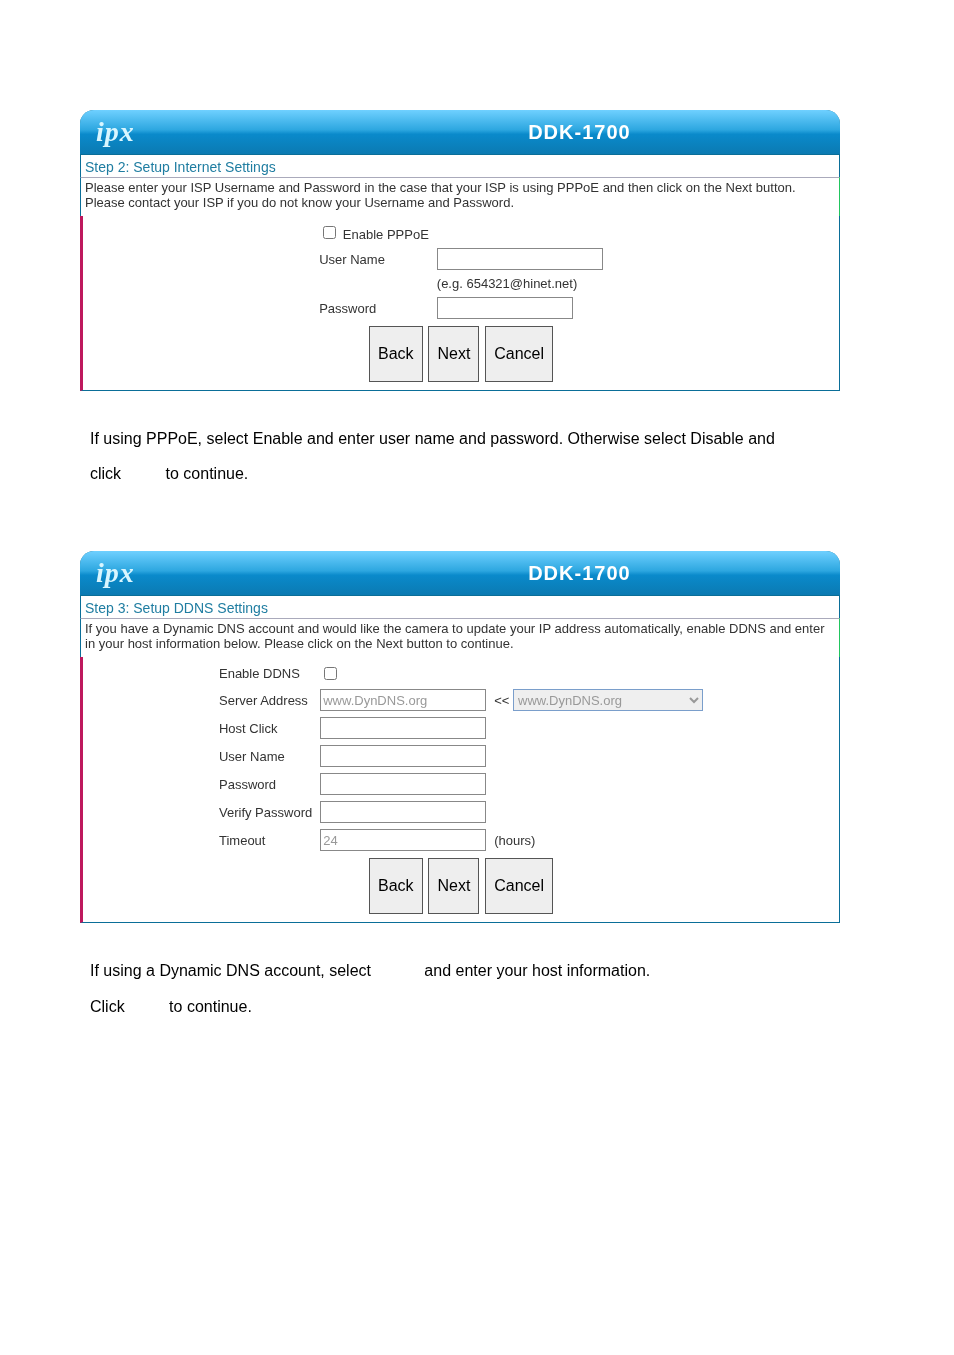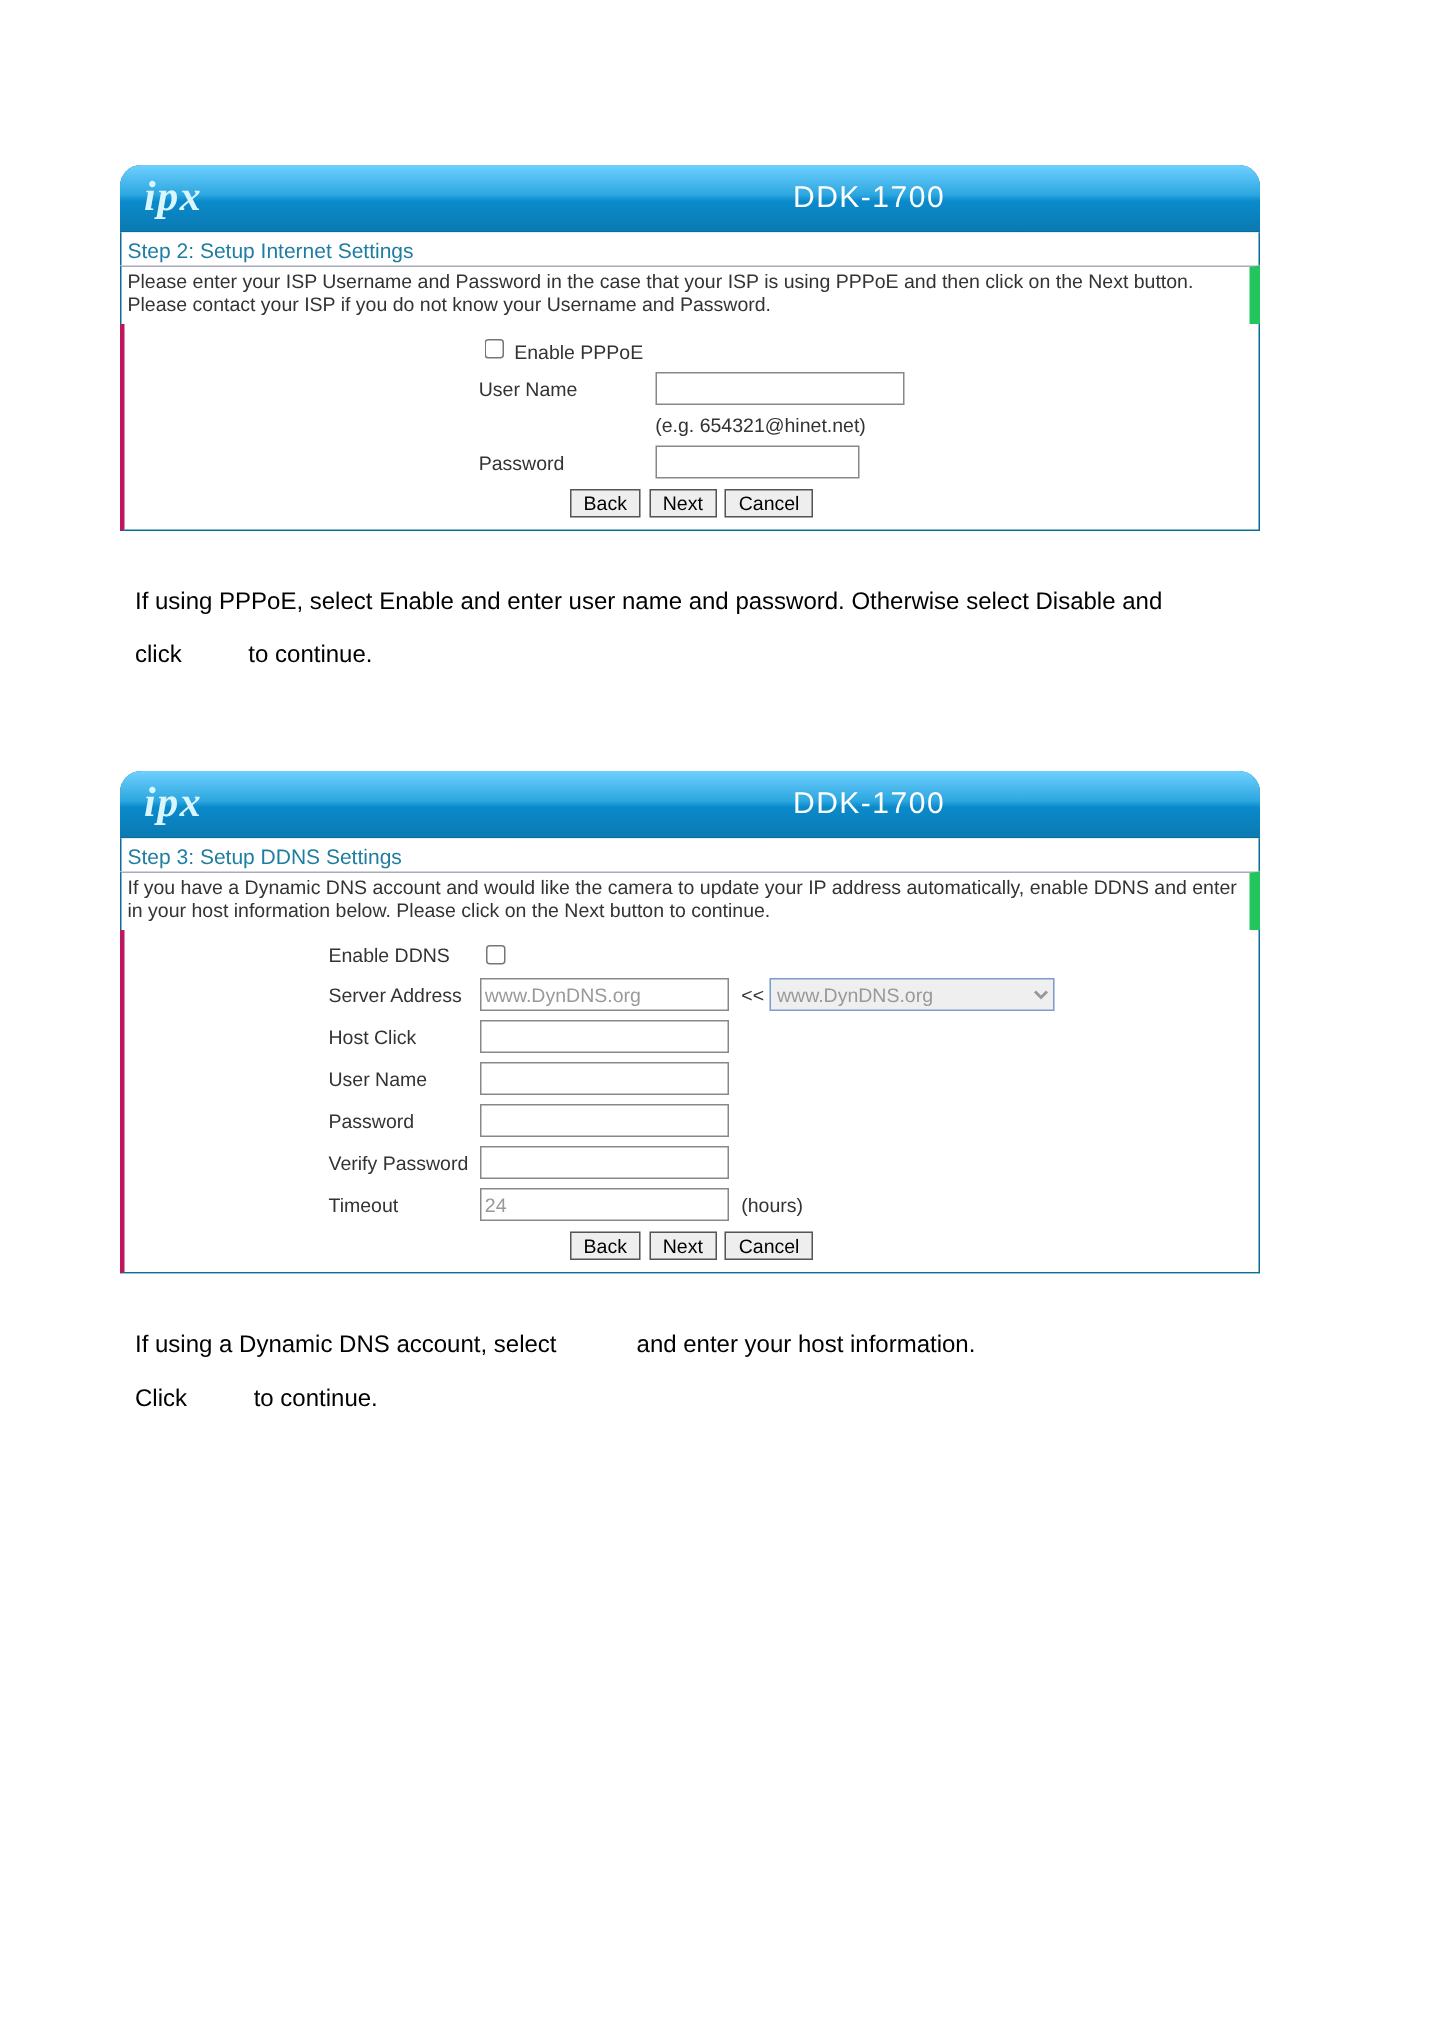--- a/index.html
+++ b/index.html
@@ -37,40 +37,40 @@
     font-weight: bold;
     font-size: 28px;
     color: #d9f6ff;
     letter-spacing: 1px;
     flex: 0 0 auto;
   }
   .model {
     flex: 1;
     text-align: center;
     color: #ffffff;
-    font-weight: normal;
+    font-weight: bold;
     font-size: 20px;
     letter-spacing: 1px;
     margin-left: 200px;
   }
   .step-title {
     background: #fff;
     color: #1f7da1;
     font-size: 14px;
     padding: 4px 4px 2px 4px;
     border-left: 1px solid #0a6e98;
     border-right: 1px solid #0a6e98;
   }
   .desc {
     background: #fff;
     font-size: 13px;
     color: #333;
     padding: 2px 4px 6px 4px;
     border-left: 1px solid #0a6e98;
-    border-right: 7px solid #22c55e;
+    border-right: 1px solid #22c55e;
     border-top: 1px solid #aab;
   }
   .body-area {
     background: #fff;
     border-left: 3px solid #be185d;
     border-right: 1px solid #0a6e98;
     border-bottom: 1px solid #0a6e98;
     padding: 4px 0 8px 0;
   }
   table.form {
@@ -102,24 +102,24 @@
     font-size: 13px;
     height: 22px;
     border: 1px solid #7a9ecb;
     color: #999;
   }
   .btn-row {
     text-align: center;
     padding-top: 4px;
   }
   .btn {
-    font-size: 13px;
+    font-size: 16px;
     border: 1px solid #555;
     background: #eee;
-    padding: 1px 8px;
+    padding: 18px 8px;
     margin: 0 1px;
     cursor: pointer;
   }
   .doc-text {
     font-size: 16px;
     color: #000;
     line-height: 2.2;
     margin-bottom: 60px;
     margin-left: 10px;
   }

